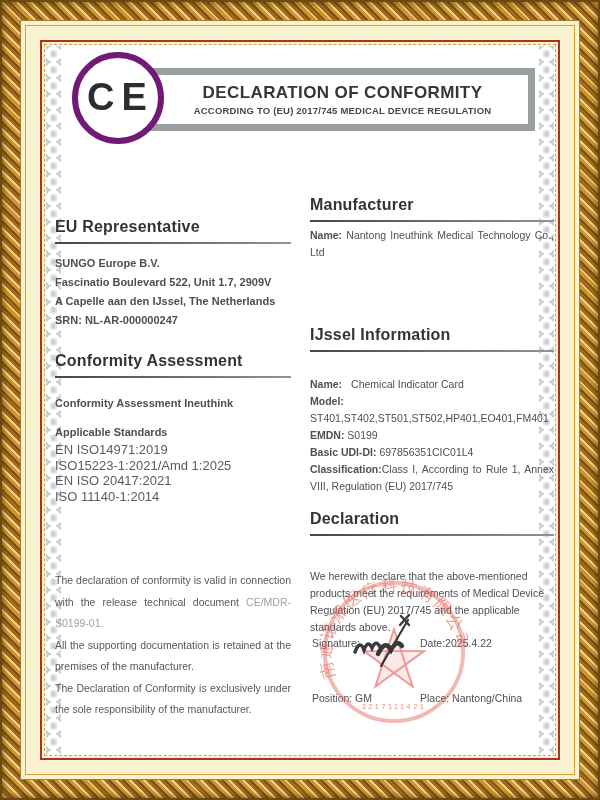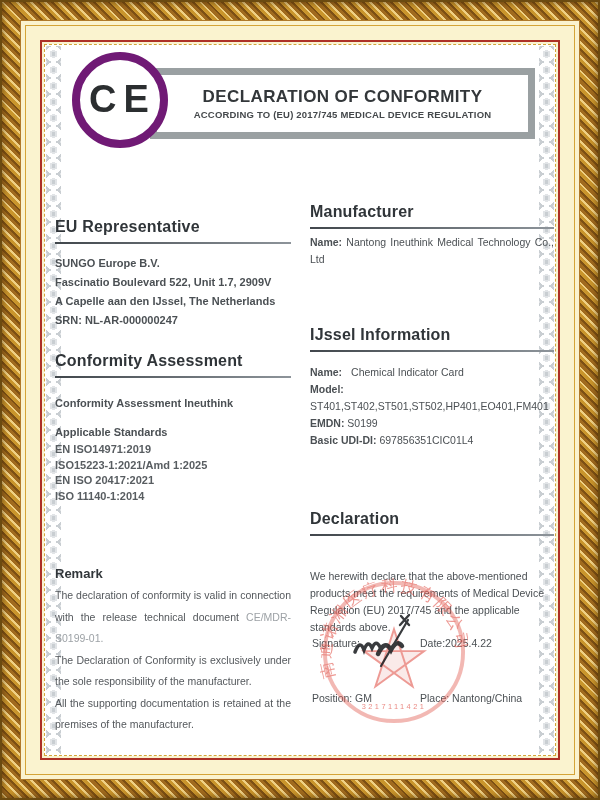--- a/index.html
+++ b/index.html
@@ -16,37 +16,37 @@
     border:1px solid #b07a2a;box-shadow:inset 0 0 0 4px #faf3cf, inset 0 0 0 5px #d4a437;}
   .frame-red{position:absolute;inset:40px;border:2px solid #ad3126;background:transparent;}
   .doc{position:absolute;inset:44px;background:#fff;border:1px dashed #d4a437;}
   .lace{position:absolute;top:46px;bottom:46px;width:15px;
     background:
       repeating-radial-gradient(circle at 50% 8px,#c3c8cd 0 2px,rgba(195,200,205,.55) 2px 4px,#fff 4px 8px);
     background-size:15px 16px;opacity:.9;}
   .lace.left{left:46px;}  .lace.right{right:46px;}
 
   
-  .banner{position:absolute;left:150px;top:68px;width:385px;height:71px;
+  .banner{position:absolute;left:150px;top:68px;width:385px;height:63px;
     background:#9aa0a2;padding:7px;box-sizing:border-box;z-index:1;}
   .banner-inner{width:100%;height:100%;background:#fff;display:flex;flex-direction:column;
     align-items:center;justify-content:center;gap:2px;}
   .banner-title{font-size:17px;font-weight:bold;color:#33373a;letter-spacing:.4px;}
   .banner-sub{font-size:9.5px;font-weight:bold;color:#44484b;letter-spacing:.2px;}
   .ce-circle{position:absolute;left:72px;top:52px;width:80px;height:80px;background:#fff;
-    border:8px solid #701a75;border-radius:50%;z-index:2;display:flex;align-items:center;justify-content:center;}
+    border:6px solid #701a75;border-radius:50%;z-index:2;display:flex;align-items:center;justify-content:center;}
   .ce-text{font-size:38px;font-weight:bold;color:#2b2e30;letter-spacing:7px;margin-left:5px;transform:translateY(-1px);}
 
   
   .col-left{position:absolute;left:55px;width:236px;}
   .col-right{position:absolute;left:310px;width:244px;}
   .h1{font-size:16px;font-weight:bold;color:#303539;letter-spacing:.2px;}
   .rule{height:2px;background:linear-gradient(to right,#41474c,#8d949a);margin-top:6px;}
   .b-bold{font-size:11px;font-weight:bold;color:#4b5054;line-height:19px;}
-  .std{font-size:11px;color:#585d61;line-height:15.5px;font-weight:bold;}
+  .std{font-size:13px;color:#585d61;line-height:15.5px;}
   .field{font-size:10.5px;color:#4b5054;line-height:17px;text-align:justify;margin:0;}
   .lbl{font-weight:bold;}
   .gap-lbl{margin-right:9px;}
   .remark-h{font-size:13px;font-weight:bold;color:#303539;}
   .remark-p{font-size:10.5px;color:#54585c;line-height:21.5px;text-align:justify;margin:0;}
   .doc-ref{color:#9da2a6;}
   .decl-p{font-size:10.5px;color:#4b5054;line-height:17px;margin:0;}
   .sig-row{position:relative;height:16px;font-size:10.5px;color:#4b5054;}
   .sig-row .a{position:absolute;left:2px;}
   .sig-row .b{position:absolute;left:45px;}
@@ -94,45 +94,45 @@
     <div class="rule"></div>
     <div class="b-bold" style="margin-top:16px;">Conformity Assessment Ineuthink</div>
     <div class="b-bold" style="margin-top:10px;">Applicable Standards</div>
     <div class="std">EN ISO14971:2019</div>
     <div class="std">ISO15223-1:2021/Amd 1:2025</div>
     <div class="std">EN ISO 20417:2021</div>
     <div class="std">ISO 11140-1:2014</div>
   </div>
 
   <div class="col-left" style="top:566px;">
-    <div class="remark-h">Remark</div>
     <div style="margin-top:4px;">
       <p class="remark-p"><span>The declaration of conformity is valid in connection with the release technical document </span><span class="doc-ref">CE/MDR-S0199-01.</span></p>
+      <p class="remark-p">All the supporting documentation is retained at the premises of the manufacturer.</p>
       <p class="remark-p">The Declaration of Conformity is exclusively under the sole responsibility of the manufacturer.</p>
-      <p class="remark-p">All the supporting documentation is retained at the premises of the manufacturer.</p>
     </div>
   </div>
 
-  <div class="col-right" style="top:203px;">
+  <div class="col-right" style="top:196px;">
     <div class="h1">Manufacturer</div>
     <div class="rule"></div>
     <div style="margin-top:5px;">
       <p class="field"><span class="lbl">Name:</span> <span>Nantong Ineuthink Medical Technology Co., Ltd</span></p>
     </div>
   </div>
 
   <div class="col-right" style="top:326px;">
     <div class="h1">IJssel Information</div>
     <div class="rule"></div>
-    <div style="margin-top:12px;">
+    <div style="margin-top:24px;">
       <p class="field"><span class="lbl gap-lbl">Name:</span><span>Chemical Indicator Card</span></p>
       <p class="field"><span class="lbl">Model:</span></p>
       <p class="field">ST401,ST402,ST501,ST502,HP401,EO401,FM401</p>
       <p class="field"><span class="lbl">EMDN:</span> <span>S0199</span></p>
       <p class="field"><span class="lbl">Basic UDI-DI:</span> <span>697856351CIC01L4</span></p>
+      <p class="field"><span class="lbl">Classification:</span><span>Class I, According to Rule 1, Annex VIII, Regulation (EU) 2017/745</span></p>
     </div>
   </div>
 
   <div class="col-right" style="top:510px;">
     <div class="h1">Declaration</div>
     <div class="rule"></div>
     <p class="decl-p" style="margin-top:32px;">We herewith declare that the above-mentioned products meet the requirements of Medical Device Regulation (EU) 2017/745 and the applicable standards above.</p>
   </div>
 
   <div class="col-right sig-row" style="top:637px;">

